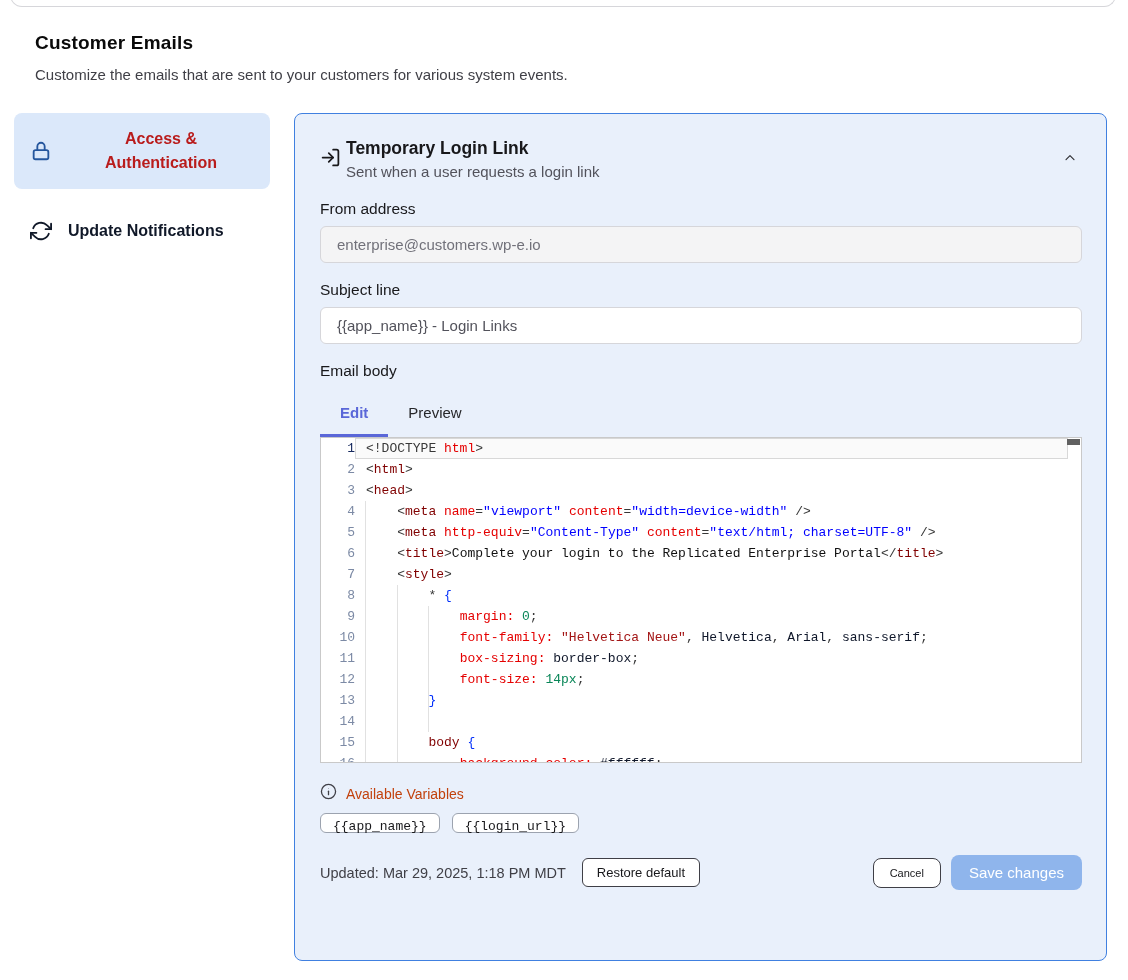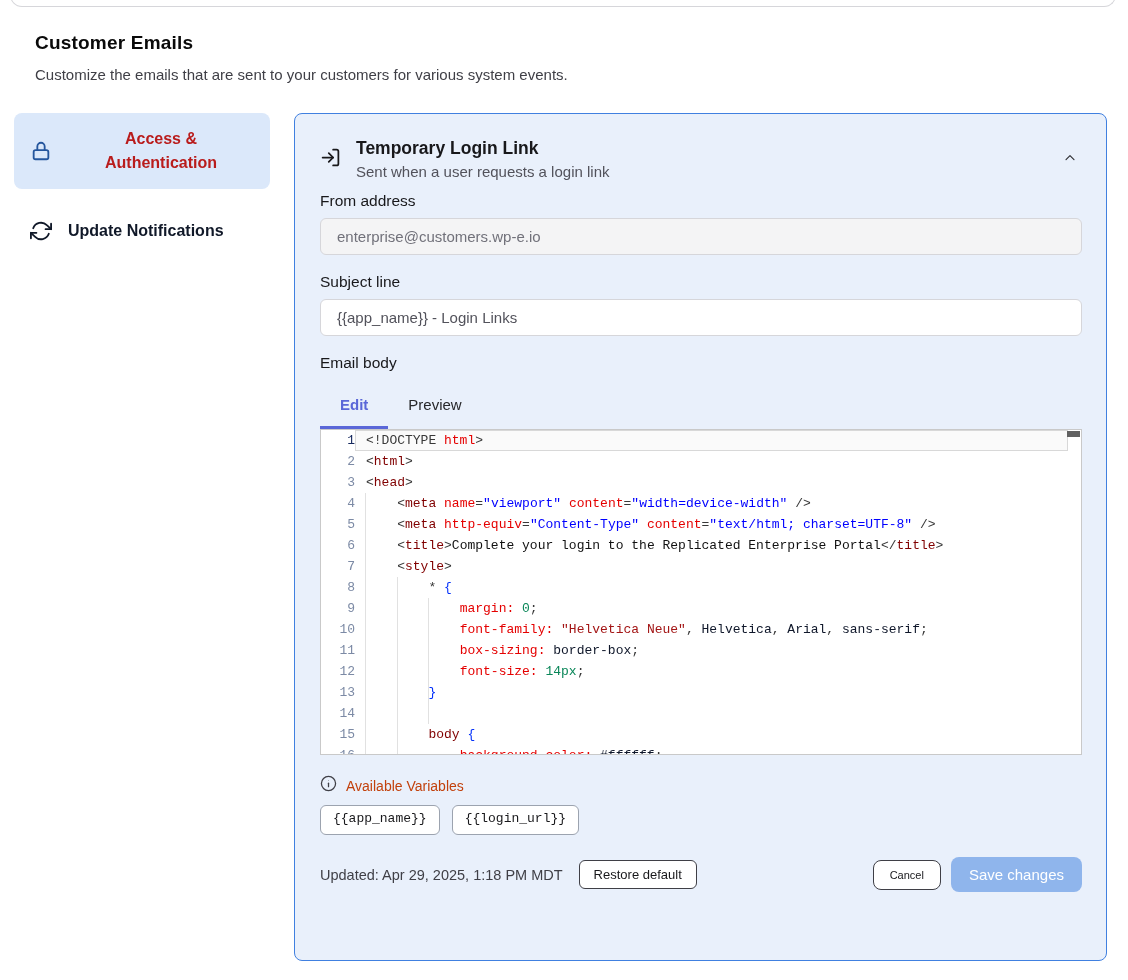--- a/index.html
+++ b/index.html
@@ -19,21 +19,21 @@
   .side-item { display:flex; align-items:center; gap:16px; padding:14px 16px; border-radius:8px;
     font-size:16px; font-weight:600; color:#101828; cursor:pointer; }
   .side-item .label { line-height:24px; }
   .side-item.active { background:#dbe8fa; color:#b91c1c;text-align:center; }
   .side-item + .side-item { margin-top:16px; }
   .side-icon { flex:none; display:flex; align-items:center; }
 
   .panel { flex:1; background:#e9f0fb; border:1px solid #4080e0; border-radius:8px;
     padding:24px 24px 20px 25px; height:848px; }
 
-  .panel-header { display:flex; gap:15px; margin-bottom:12px;justify-content:space-between; }
+  .panel-header { display:flex; gap:5px; margin-bottom:20px;justify-content:space-between; }
   .panel-icon { margin-top:9px; flex:none; }
   .panel-titles { flex:1; }
   .panel-title { font-size:17.5px; font-weight:700; color:#18181b; }
   .panel-sub { margin-top:4px; font-size:15px; color:#52525b; }
   .collapse-btn { background:none; border:none; padding:4px; margin-top:8px; cursor:pointer; height:26px; }
 
   .field { margin-bottom:18px; }
   .field-label { display:block; font-size:15.5px; color:#18181b; margin-bottom:8px; }
   .text-input { width:100%; height:37px; border:1px solid #d6d6da; border-radius:6px; padding:0 16px;
     font-size:15px; font-family:"Liberation Sans",sans-serif; background:#fff; color:#52525b; outline:none; }
@@ -66,21 +66,21 @@
   .tok-cssprop { color:#e50000; }
   .tok-cssval { color:#0f172a; }
   .tok-cssnum { color:#098658; }
   .tok-cssstr { color:#a31515; }
   .tok-brace { color:#0431fa; }
 
   .vars-row { display:flex; align-items:center; gap:9px; margin-top:20px; }
   .vars-label { font-size:14px; color:#c2410c; }
   .chips { display:flex; gap:12px; margin-top:9px; }
   .chip { background:#fff; border:1px solid #9ca3af; border-radius:6px; padding:5px 12px;
-    font-family:"Liberation Mono","DejaVu Sans Mono",monospace; font-size:13px; color:#18181b; cursor:pointer; height:30px; }
+    font-family:"Liberation Mono","DejaVu Sans Mono",monospace; font-size:13px; color:#18181b; cursor:pointer; height:20px; }
 
   .panel-footer { display:flex; align-items:center; margin-top:22px; }
   .updated { font-size:14.5px; color:#3f3f46; }
   .btn-restore { margin-left:16px; background:#fff; border:1px solid #3f3f46; border-radius:6px;
     padding:6px 14px; font-size:13px; color:#18181b; cursor:pointer; font-family:inherit; }
   .spacer { flex:1; }
   .btn-cancel { background:#fff; border:1px solid #3f3f46; border-radius:8px; padding:8px 16px;
     font-size:11px; color:#18181b; cursor:pointer; font-family:inherit; }
   .btn-save { margin-left:10px; background:#8fb5ec; border:none; border-radius:8px; padding:9px 18px;
     font-size:15px; color:#fff; font-family:inherit; }
@@ -239,20 +239,20 @@
           </svg>
       </span>
       <span class="vars-label">Available Variables</span>
     </div>
     <div class="chips" id="chips">
         <span class="chip">{{app_name}}</span>
         <span class="chip">{{login_url}}</span>
       </div>
 
     <footer class="panel-footer">
-      <span class="updated">Updated: Apr 29, 2025, 1:18 PM MDT</span>
+      <span class="updated">Updated: Mar 29, 2025, 1:18 PM MDT</span>
       <button class="btn-restore">Restore default</button>
       <span class="spacer"></span>
       <button class="btn-cancel">Cancel</button>
       <button class="btn-save" disabled="">Save changes</button>
     </footer>
   </section>
 </div>
 
 </body></html>

